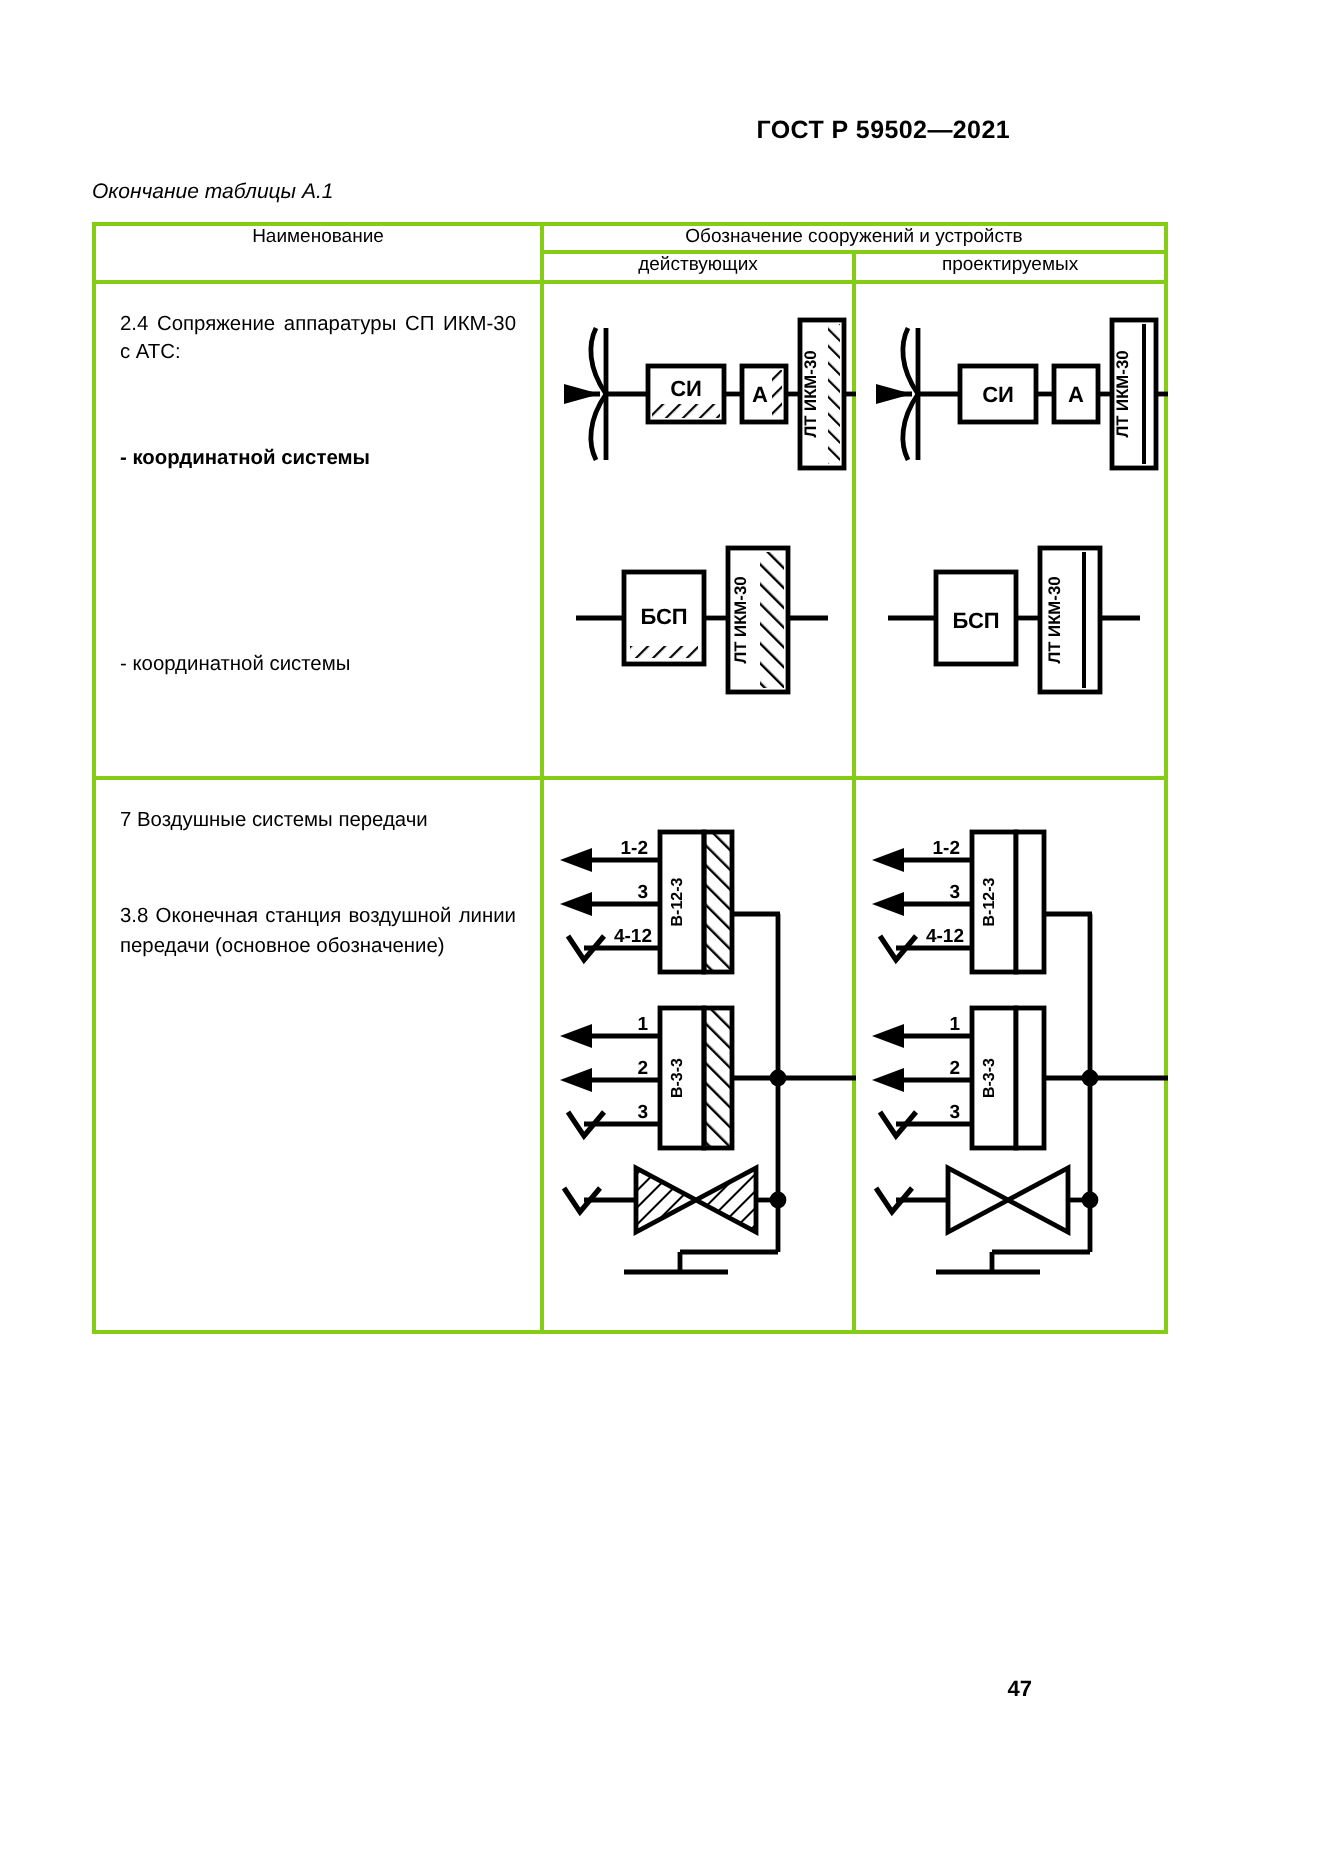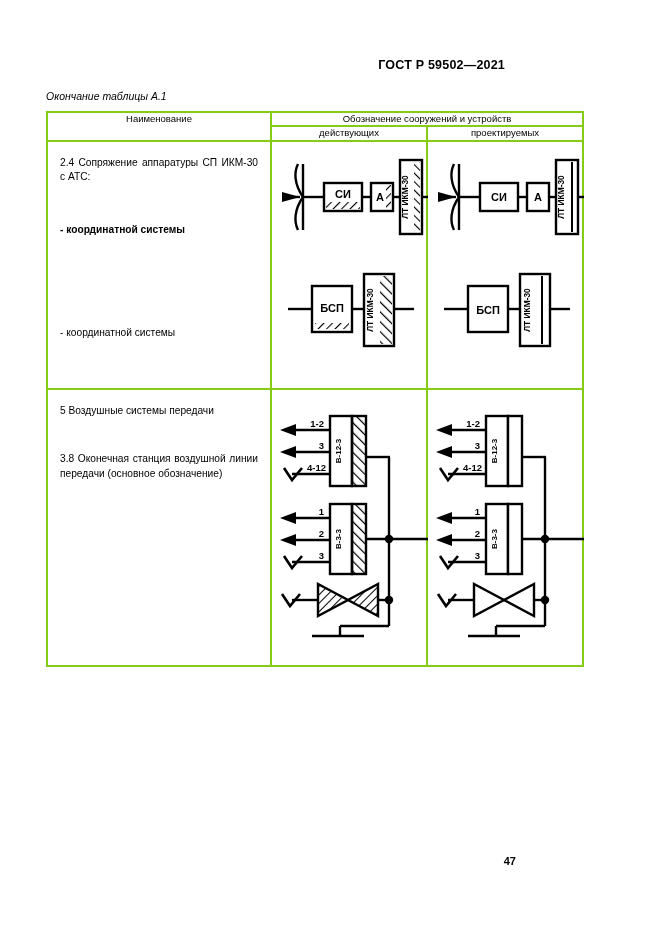--- a/index.html
+++ b/index.html
@@ -84,21 +84,21 @@
     width: 100%;
   }
 
   
   .sym {
     position: absolute;
   }
   .footer-page {
     position: absolute;
     right: 64px;
-    bottom: 68px;
+    bottom: 84px;
     font-size: 11px;
     font-weight: bold;
   }
   svg { display: block; overflow: visible; }
 </style>
 </head>
 <body>
 
 <div class="page">
 
@@ -235,21 +235,21 @@
               </svg>
             </div>
 
           </div>
         </td>
       </tr>
 
       <tr>
         <td style="height:275px">
           <div class="cell-text">
-            <div class="lead">5  Воздушные системы передачи</div>
+            <div class="lead">7  Воздушные системы передачи</div>
             <div class="para2">3.8 Оконечная станция воздушной линии передачи (основное обозначение)</div>
           </div>
         </td>
 
         <td>
           <div class="sym-wrap" style="height:275px">
             <div class="sym" style="left:0;top:22px;width:156px;height:230px">
               <svg width="156" height="230" viewBox="0 0 156 230">
                 <defs>
                   <pattern id="hA" width="7" height="7" patternUnits="userSpaceOnUse" patternTransform="rotate(-45)">

